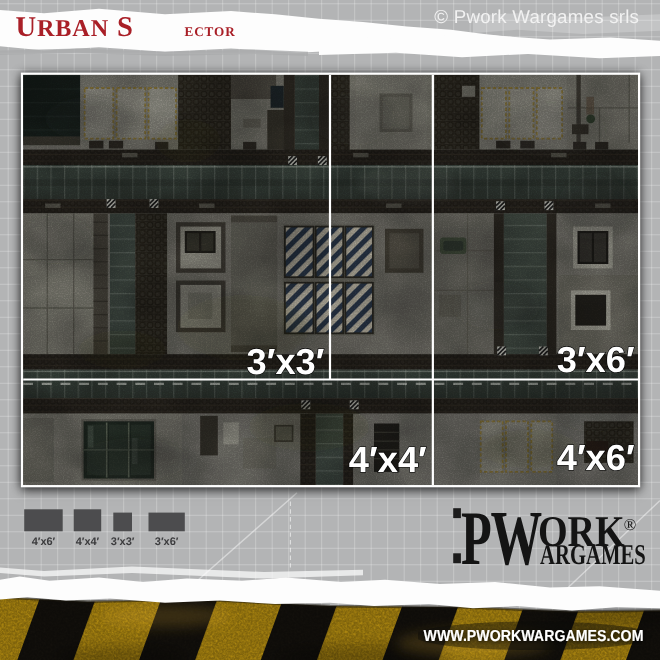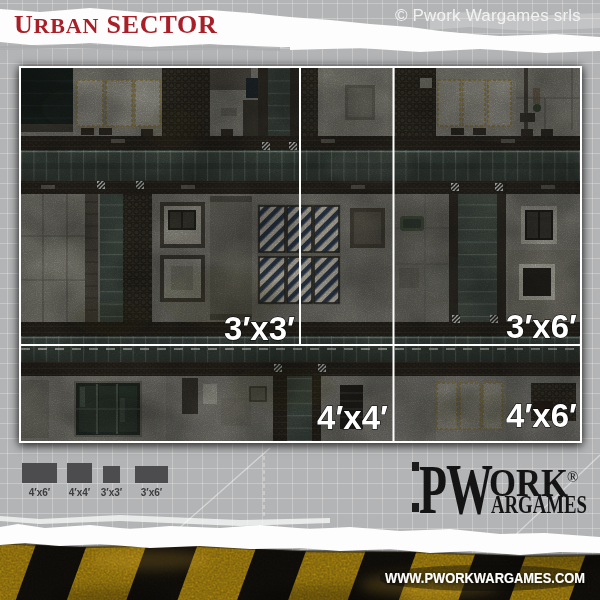--- a/index.html
+++ b/index.html
@@ -64,21 +64,21 @@
   <path d="M0,527 L18,524 45,528 90,525 130,529 170,526 220,528 260,525 310,529 350,527 400,531 450,529 500,534 545,533 600,537 L600,553 560,552 520,555 470,551 430,553 390,549 340,551 300,548 250,549 200,546 150,548 100,544 60,546 25,543 0,545 Z" fill="#fdfdfd"></path>
   <path d="M0,516 40,519 120,515 240,520 330,518 330,523 240,526 120,521 40,524 0,521 Z" fill="rgba(255,255,255,.7)"></path>
 
   <path d="M0,9 40,12 90,8 150,13 210,10 250,13 290,17 330,20 370,24 410,27 440,31 470,34 430,44 390,47 330,45 270,48 210,44 150,47 90,43 40,46 0,42 Z" fill="#fdfdfd"></path>
   <path d="M290,33 360,35 430,31 500,36 555,34 600,37 600,51 545,53 480,49 420,52 360,48 290,50 Z" fill="#fdfdfd"></path>
   <path d="M430,14 470,12 530,16 600,13 600,28 530,31 470,27 430,30 Z" fill="rgba(255,255,255,.22)"></path>
 
   <path d="M0,46 70,44 150,47 230,45 280,47 280,51 230,49 150,51 70,48 0,50 Z" fill="rgba(170,171,172,.8)"></path>
 </svg>
 
-<div class="abs" style="left:14px;top:10px;font-family:'Liberation Serif',serif;font-weight:bold;color:#a91f27;font-size:26px;letter-spacing:0.8px;white-space:nowrap;">U<span style="font-size:22px;">RBAN</span> S<span style="font-size:26px;">ECTOR</span></div>
+<div class="abs" style="left:14px;top:10px;font-family:'Liberation Serif',serif;font-weight:bold;color:#a91f27;font-size:26px;letter-spacing:0.8px;white-space:nowrap;">U<span style="font-size:22px;">RBAN</span> S<span style="font-size:12px;margin-left:46px;">ECTOR</span></div>
 
 <div class="abs" style="right:19px;top:6px;color:#f2f2f2;font-size:17px;letter-spacing:0.2px;">© Pwork Wargames srls</div>
 
 <div class="abs" style="left:19px;top:66px;border:2px solid #fff;box-shadow:0 3px 9px rgba(0,0,0,.6), 0 0 8px rgba(0,0,0,.5);width:559px;height:373px;">
 <svg width="559" height="373" viewBox="0 0 559 373">
   <defs>
     <pattern id="stripes" patternUnits="userSpaceOnUse" width="9" height="9" patternTransform="rotate(-45)">
       <rect width="9" height="9" fill="#d2cbba"></rect>
       <rect width="9" height="4.6" fill="#2f3f55"></rect>
     </pattern>

